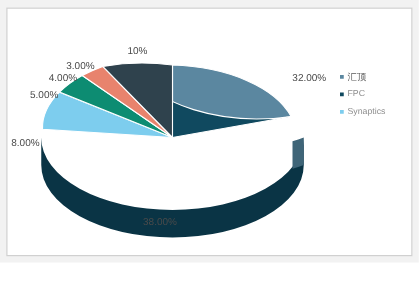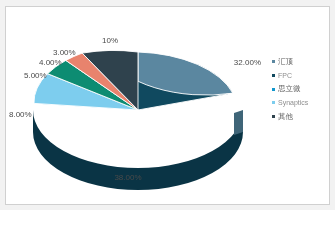--- a/index.html
+++ b/index.html
@@ -135,27 +135,19 @@
     <div id="legend">
       <div class="legend-row">
         <span class="legend-swatch" style="background:#5b87a0"></span>
         <span class="legend-label">汇顶</span>
       </div>
       <div class="legend-row">
         <span class="legend-swatch" style="background:#10495f"></span>
         <span class="legend-label latin">FPC</span>
       </div>
       <div class="legend-row">
-        <span class="legend-swatch" style="background:#1297cd"></span>
-        <span class="legend-label">思立微</span>
-      </div>
-      <div class="legend-row">
         <span class="legend-swatch" style="background:#7dcdee"></span>
         <span class="legend-label latin">Synaptics</span>
-      </div>
-      <div class="legend-row">
-        <span class="legend-swatch" style="background:#2f424d"></span>
-        <span class="legend-label">其他</span>
       </div>
     </div>
 
   </div>
 </div>
 
 </body></html>

